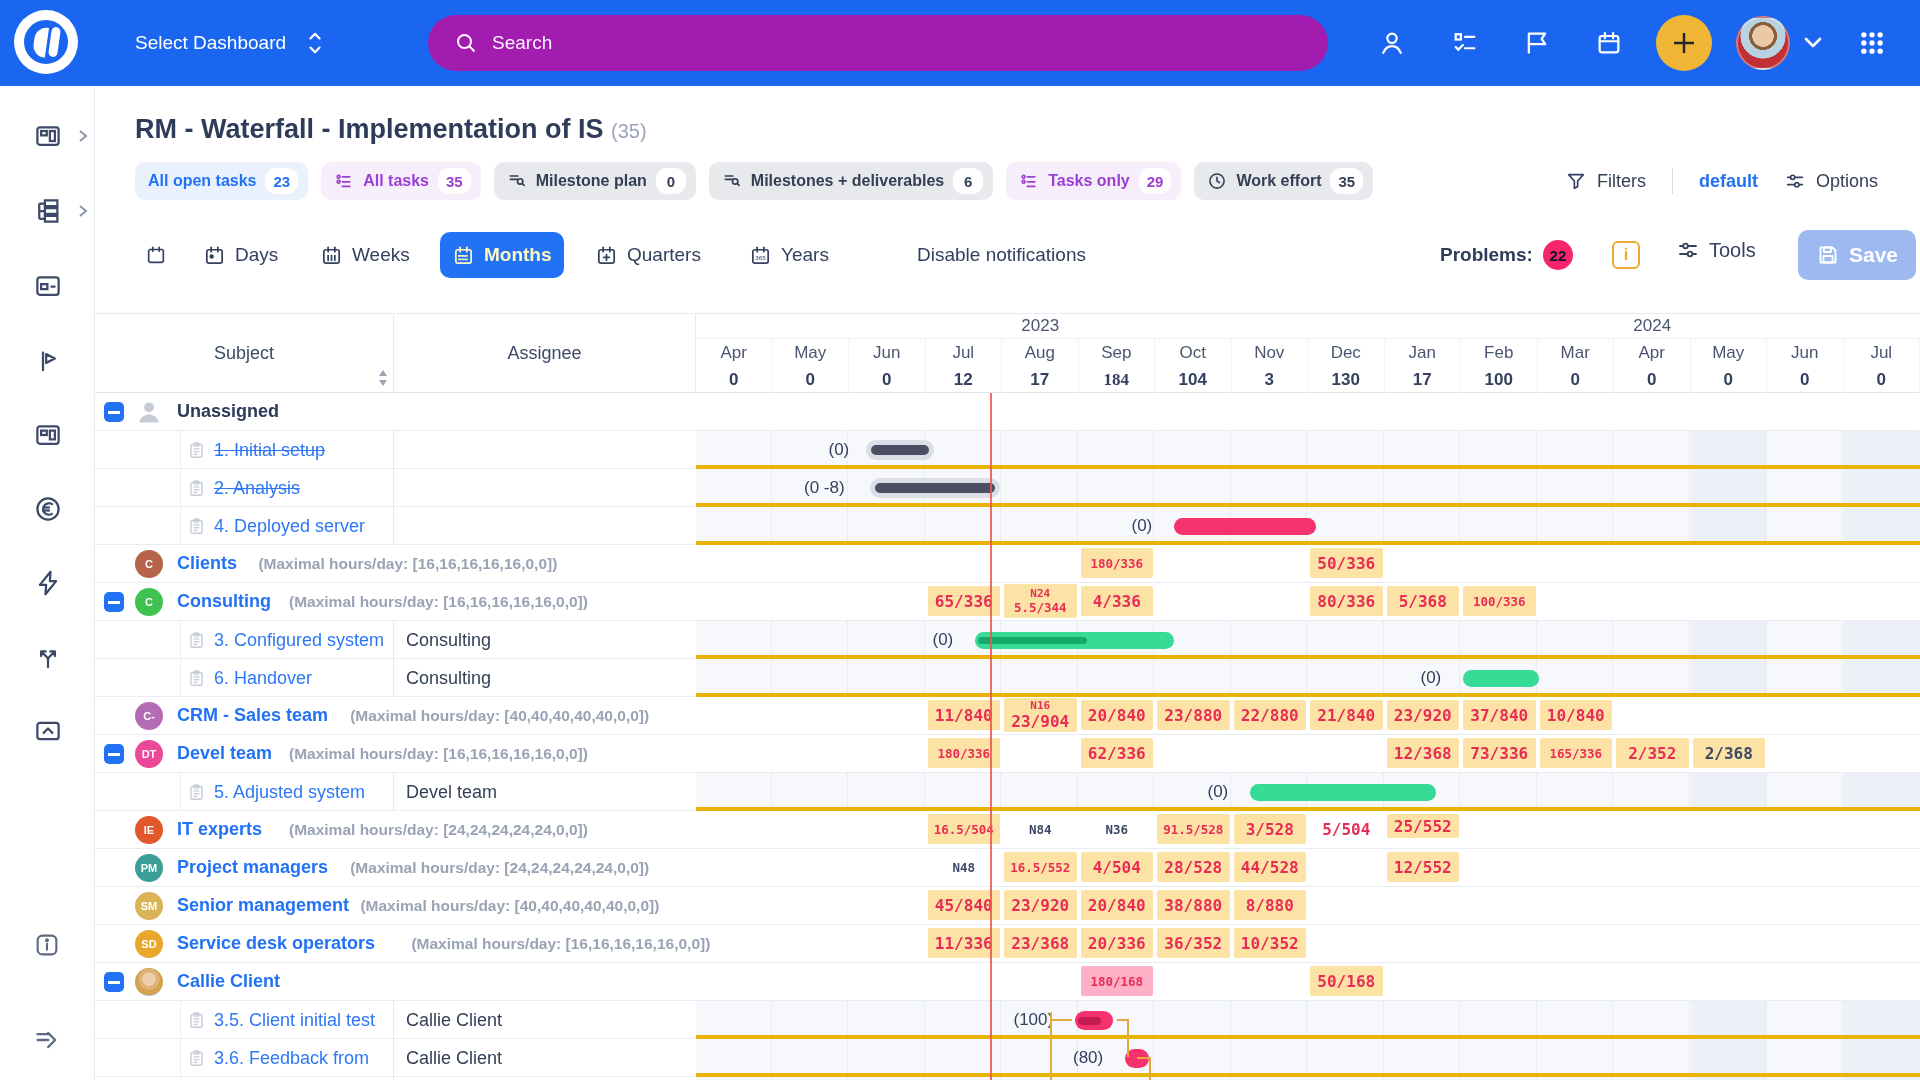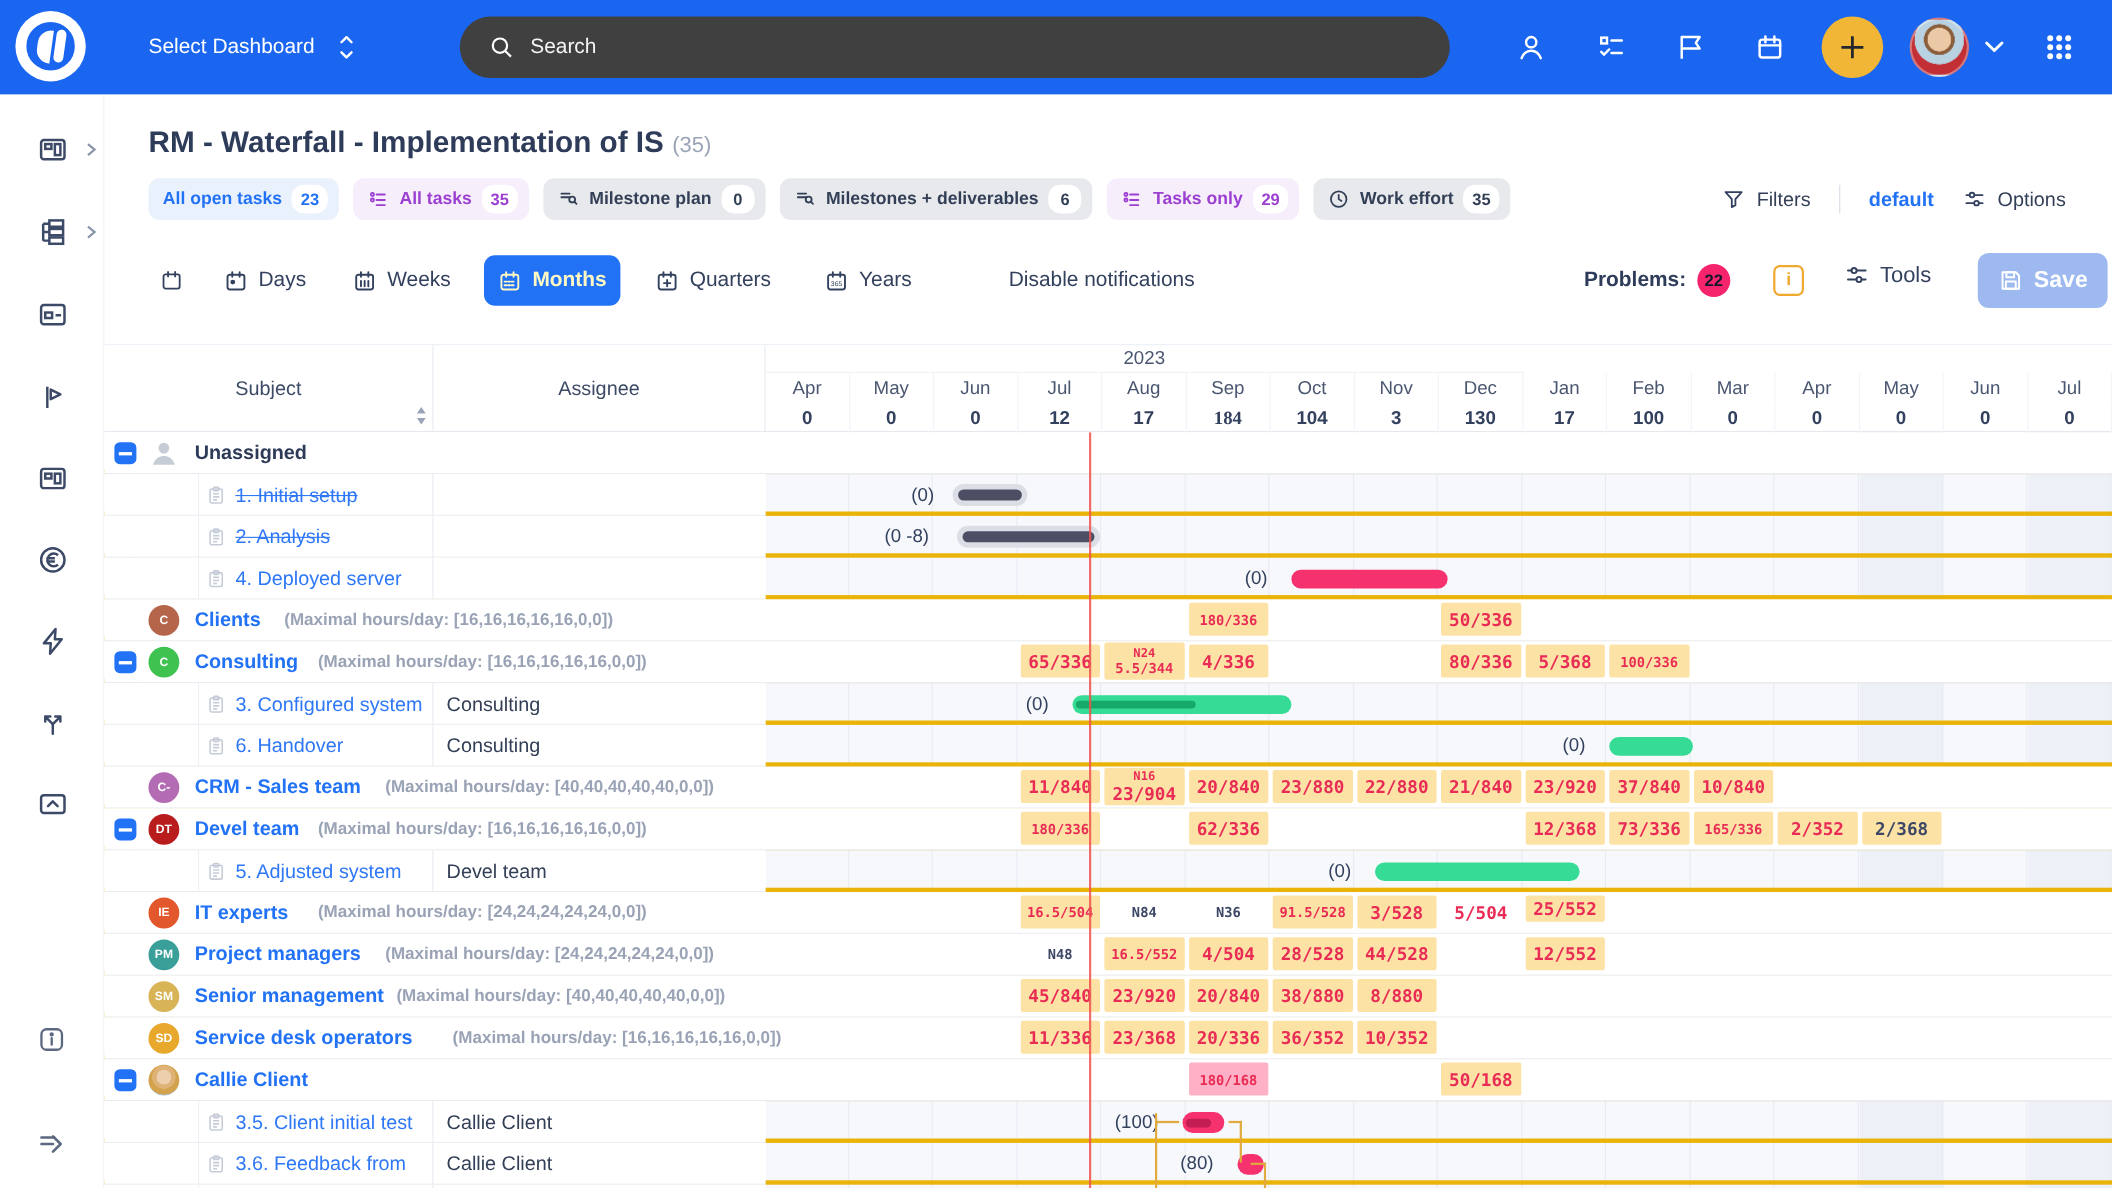--- a/index.html
+++ b/index.html
@@ -8,21 +8,21 @@
   #app { position:absolute; inset:0; width:1920px; height:1080px; background:#fff; }
   svg { display:block; }
 
   
   .topbar { position:absolute; left:0; top:0; width:1920px; height:86px; background:#1b66f0; display:flex; align-items:center; }
   .logo { position:absolute; left:14px; top:10px; width:64px; height:64px; border-radius:50%; background:#fff; display:flex; align-items:center; justify-content:center; }
   .logo-inner { width:52px; height:52px; border-radius:50%; background:#1b66f0; position:relative; overflow:hidden; border:4px solid #fff; }
   .logo-inner::before { content:""; position:absolute; left:10px; top:7px; width:13px; height:30px; background:#fff; border-radius:12px 0 0 12px; transform:rotate(8deg); }
   .logo-inner::after { content:""; position:absolute; right:9px; top:7px; width:9px; height:30px; background:#fff; border-radius:6px; transform:rotate(8deg); }
   .select-dash { position:absolute; left:135px; top:0; height:86px; display:flex; align-items:center; gap:18px; color:#fff; font-size:19px; font-weight:500; cursor:pointer; }
-  .searchpill { position:absolute; left:418px; top:15px; width:900px; height:56px; background:#404040; border-radius:28px; display:flex; align-items:center; padding-left:26px; gap:14px; }
+  .searchpill { position:absolute; left:428px; top:15px; width:900px; height:56px; background:#a21caf; border-radius:28px; display:flex; align-items:center; padding-left:26px; gap:14px; }
   .searchpill input { background:transparent; border:none; outline:none; color:#fff; font-size:19px; width:700px; font-family:"Liberation Sans",sans-serif; }
   .searchpill input::placeholder { color:rgba(255,255,255,.95); }
   .tb-ico { position:absolute; top:29px; width:28px; height:28px; color:#fff; cursor:pointer; }
   .plusbtn { position:absolute; left:1656px; top:15px; width:56px; height:56px; border-radius:50%; background:#f2b637; display:flex; align-items:center; justify-content:center; cursor:pointer; }
   .avatar-top { position:absolute; left:1736px; top:16px; width:54px; height:54px; border-radius:50%; cursor:pointer;
     background:radial-gradient(circle at 50% 36%, #ecc9a6 0 26%, #8a5d3b 27% 34%, #b9d2e2 35% 55%, #c22f35 56%); border:2px solid rgba(255,255,255,.35); }
   .chev-top { position:absolute; left:1801px; top:34px; width:24px; height:18px; color:#fff; cursor:pointer; }
 
   
   .sidebar { position:absolute; left:0; top:86px; width:95px; height:994px; background:#fff; border-right:1px solid #e9edf2; }
@@ -414,20 +414,21 @@
     <div class="gantt">
       <div class="ghead">
         <div class="col-subject-hdr">Subject</div>
         <svg class="sortico" viewBox="0 0 14 18" fill="#9aa4b6">
             <path d="M7 1l4 6H3z"></path>
             <path d="M7 17l4-6H3z"></path>
           </svg>
         <div class="col-assignee-hdr">Assignee</div>
         <div class="tl-head" id="tlhead">
             <div class="yearcell" style="left: 0px; width: 688.5px;">2023</div>
+            <div class="yearcell" style="left: 688.5px; width: 535.5px;">2024</div>
             <div class="mcell" style="left: 0px; width: 76.5px;">Apr</div>
             <div class="ncell" style="left: 0px; width: 76.5px;">0</div>
             <div class="mcell" style="left: 76.5px; width: 76.5px;">May</div>
             <div class="ncell" style="left: 76.5px; width: 76.5px;">0</div>
             <div class="mcell" style="left: 153px; width: 76.5px;">Jun</div>
             <div class="ncell" style="left: 153px; width: 76.5px;">0</div>
             <div class="mcell" style="left: 229.5px; width: 76.5px;">Jul</div>
             <div class="ncell" style="left: 229.5px; width: 76.5px;">12</div>
             <div class="mcell" style="left: 306px; width: 76.5px;">Aug</div>
             <div class="ncell" style="left: 306px; width: 76.5px;">17</div>
@@ -638,21 +639,21 @@
           <div class="badge reg" style="left: 985.5px; top: 307px; width: 72.5px; height: 30px;">20/840</div>
           <div class="badge reg" style="left: 1062px; top: 307px; width: 72.5px; height: 30px;">23/880</div>
           <div class="badge reg" style="left: 1138.5px; top: 307px; width: 72.5px; height: 30px;">22/880</div>
           <div class="badge reg" style="left: 1215px; top: 307px; width: 72.5px; height: 30px;">21/840</div>
           <div class="badge reg" style="left: 1291.5px; top: 307px; width: 72.5px; height: 30px;">23/920</div>
           <div class="badge reg" style="left: 1368px; top: 307px; width: 72.5px; height: 30px;">37/840</div>
           <div class="badge reg" style="left: 1444.5px; top: 307px; width: 72.5px; height: 30px;">10/840</div>
           <div class="grow" style="top: 342px;">
             <div class="lpart" style="width: 1825px;">
               <div class="minusbtn"></div>
-              <div class="avatar" style="background: #b91c1c;">DT</div>
+              <div class="avatar" style="background: #ec4899;">DT</div>
               <span class="gname" style="position: absolute; left: 82px; top: 8px;">Devel team</span>
               <span class="ghours" style="position: absolute; left: 194px; top: 10px;">(Maximal hours/day: [16,16,16,16,16,0,0])</span>
             </div>
           </div>
           <div class="badge small" style="left: 832.5px; top: 345px; width: 72.5px; height: 30px;">180/336</div>
           <div class="badge reg" style="left: 985.5px; top: 345px; width: 72.5px; height: 30px;">62/336</div>
           <div class="badge reg" style="left: 1291.5px; top: 345px; width: 72.5px; height: 30px;">12/368</div>
           <div class="badge reg" style="left: 1368px; top: 345px; width: 72.5px; height: 30px;">73/336</div>
           <div class="badge small" style="left: 1444.5px; top: 345px; width: 72.5px; height: 30px;">165/336</div>
           <div class="badge reg" style="left: 1521px; top: 345px; width: 72.5px; height: 30px;">2/352</div>

